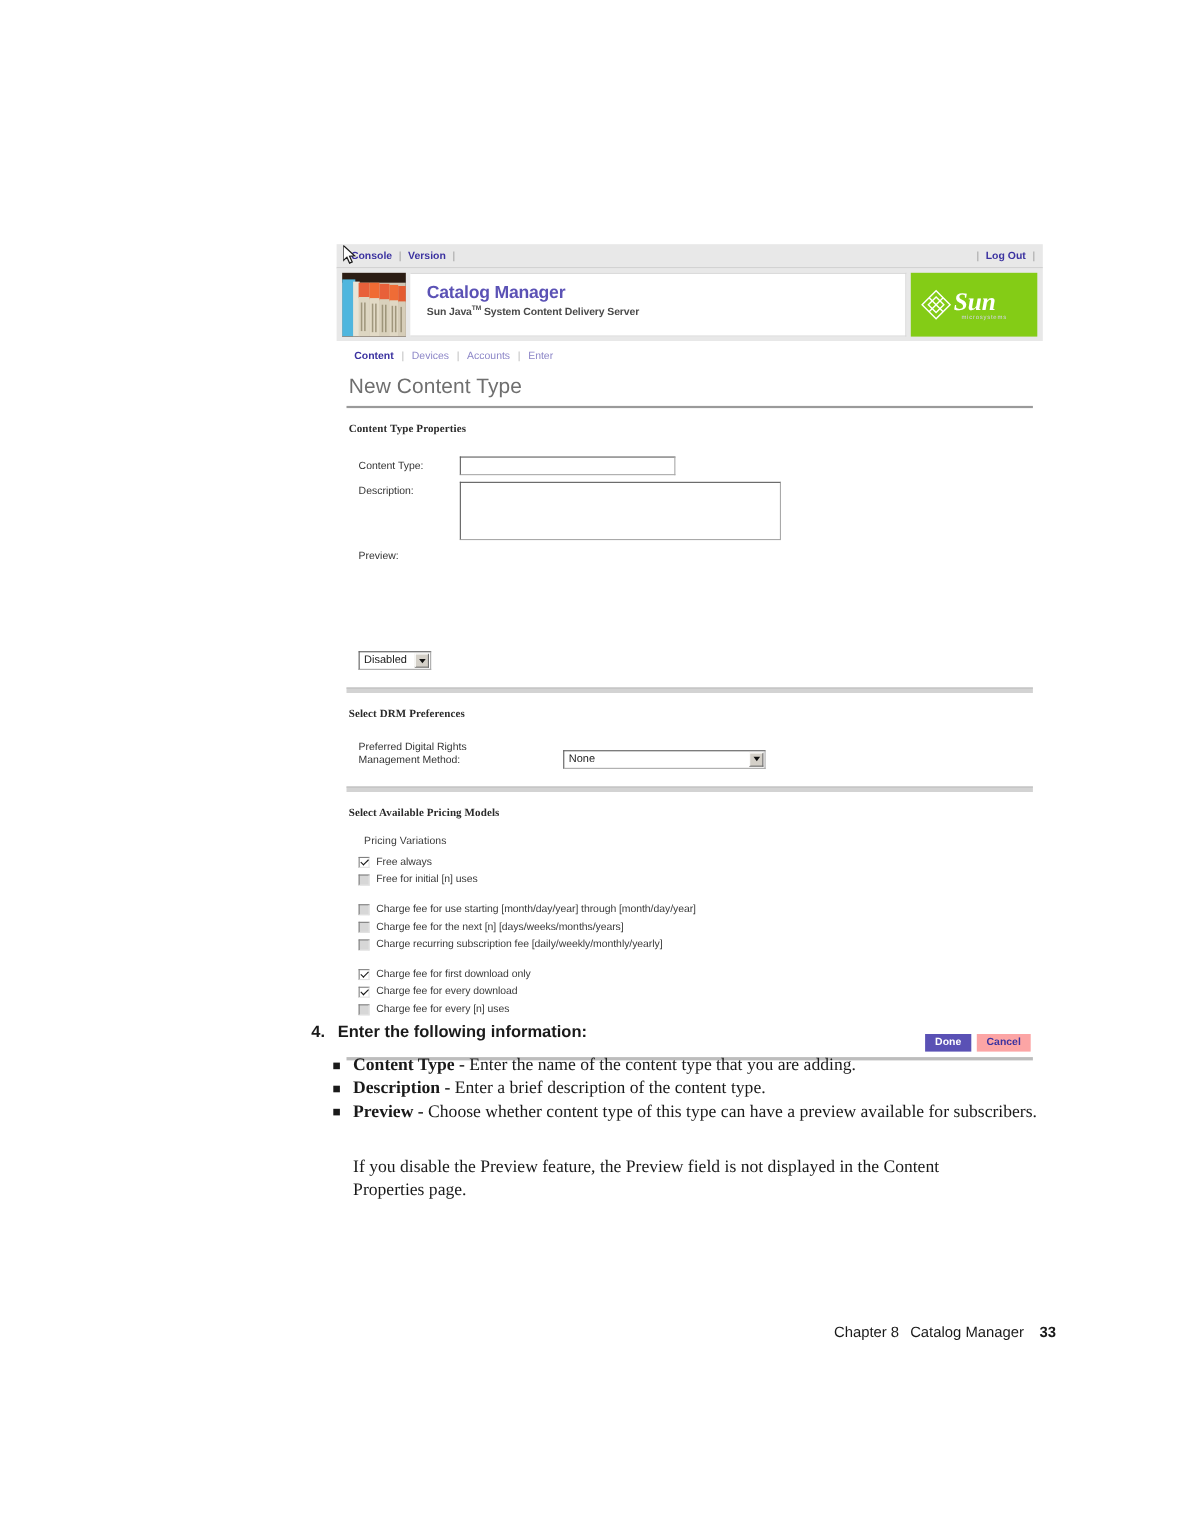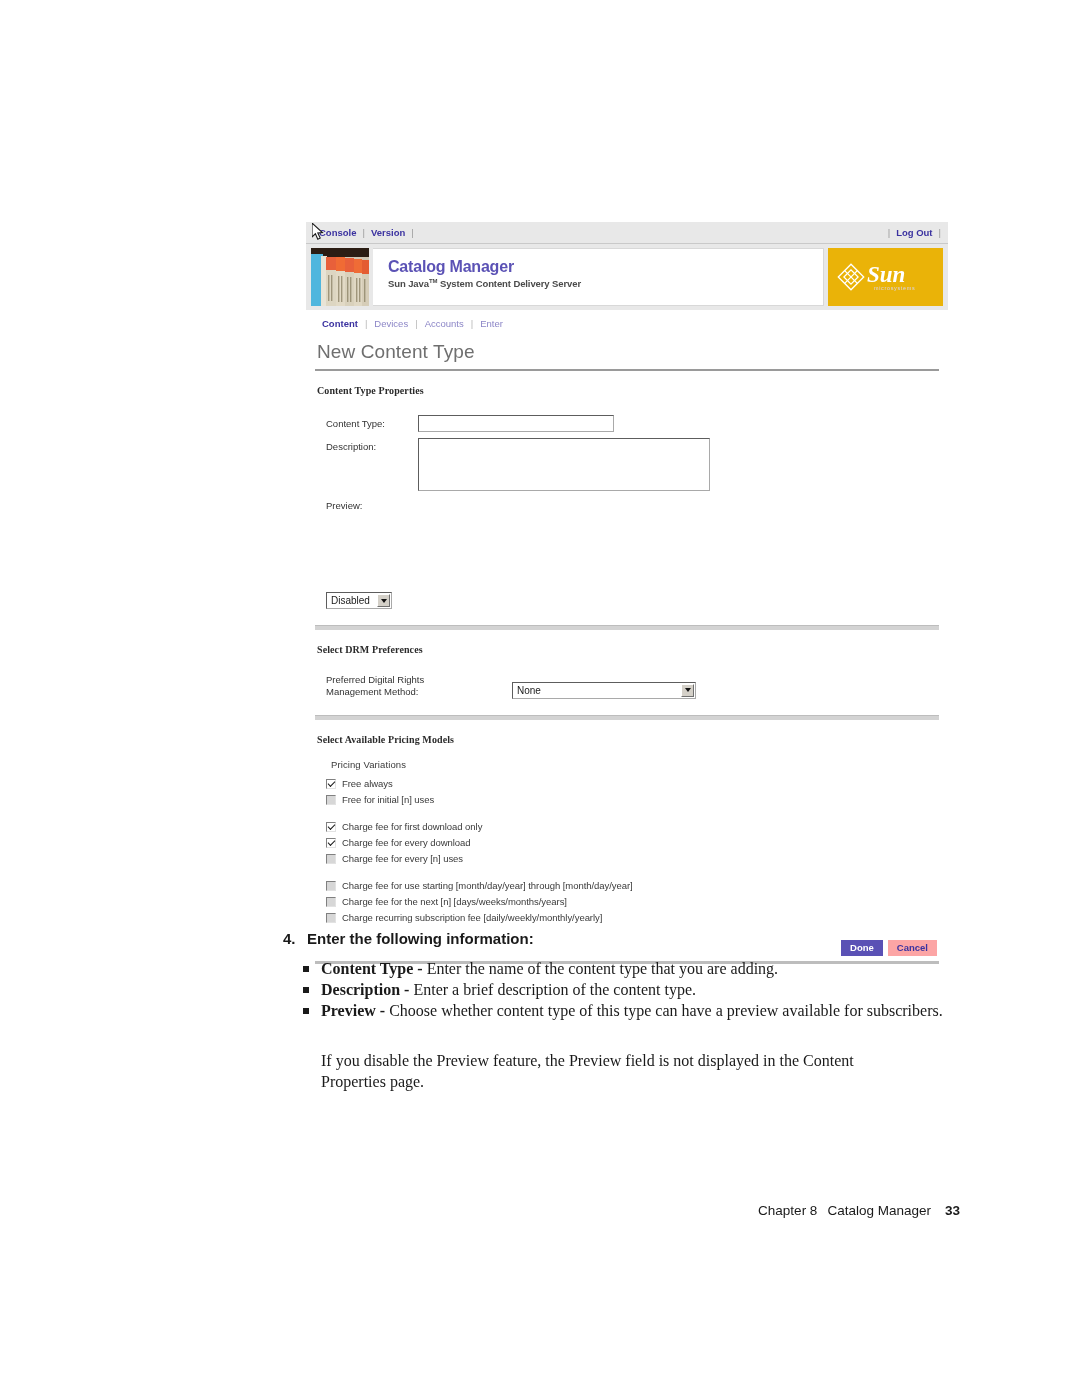--- a/index.html
+++ b/index.html
@@ -113,21 +113,21 @@
     font-size: 9.5px;
     font-weight: bold;
     color: #4a4a4a;
     margin-top: 2px;
     letter-spacing: -0.1px;
   }
   .brand-sub sup { font-size: 6px; vertical-align: super; }
   .sun-logo-box {
     flex: 0 0 115px;
     width: 115px;
-    background: #eab308;
+    background: #84cc16;
     margin-left: 4px;
     position: relative;
     display: flex;
     align-items: center;
     justify-content: center;
   }
 
   
   .tabs-row {
     height: 26px;
@@ -562,45 +562,45 @@
           <span class="cb-label">Free always</span>
         </div>
         <div class="cb-row">
           <span class="cbox"></span>
           <span class="cb-label">Free for initial [n] uses</span>
         </div>
       </div>
 
       <div class="cb-group">
         <div class="cb-row">
+          <span class="cbox"></span>
+          <span class="cb-label">Charge fee for use starting [month/day/year] through [month/day/year]</span>
+        </div>
+        <div class="cb-row">
+          <span class="cbox"></span>
+          <span class="cb-label">Charge fee for the next [n] [days/weeks/months/years]</span>
+        </div>
+        <div class="cb-row">
+          <span class="cbox"></span>
+          <span class="cb-label">Charge recurring subscription fee [daily/weekly/monthly/yearly]</span>
+        </div>
+      </div>
+
+      <div class="cb-group">
+        <div class="cb-row">
           <span class="cbox checked"></span>
           <span class="cb-label">Charge fee for first download only</span>
         </div>
         <div class="cb-row">
           <span class="cbox checked"></span>
           <span class="cb-label">Charge fee for every download</span>
         </div>
         <div class="cb-row">
           <span class="cbox"></span>
           <span class="cb-label">Charge fee for every [n] uses</span>
-        </div>
-      </div>
-
-      <div class="cb-group">
-        <div class="cb-row">
-          <span class="cbox"></span>
-          <span class="cb-label">Charge fee for use starting [month/day/year] through [month/day/year]</span>
-        </div>
-        <div class="cb-row">
-          <span class="cbox"></span>
-          <span class="cb-label">Charge fee for the next [n] [days/weeks/months/years]</span>
-        </div>
-        <div class="cb-row">
-          <span class="cbox"></span>
-          <span class="cb-label">Charge recurring subscription fee [daily/weekly/monthly/yearly]</span>
         </div>
       </div>
     </div>
 
     <div class="btn-bar">
       <button class="btn btn-primary">Done</button>
       <button class="btn btn-secondary">Cancel</button>
     </div>
 
     <div class="rule-bottom"></div>

